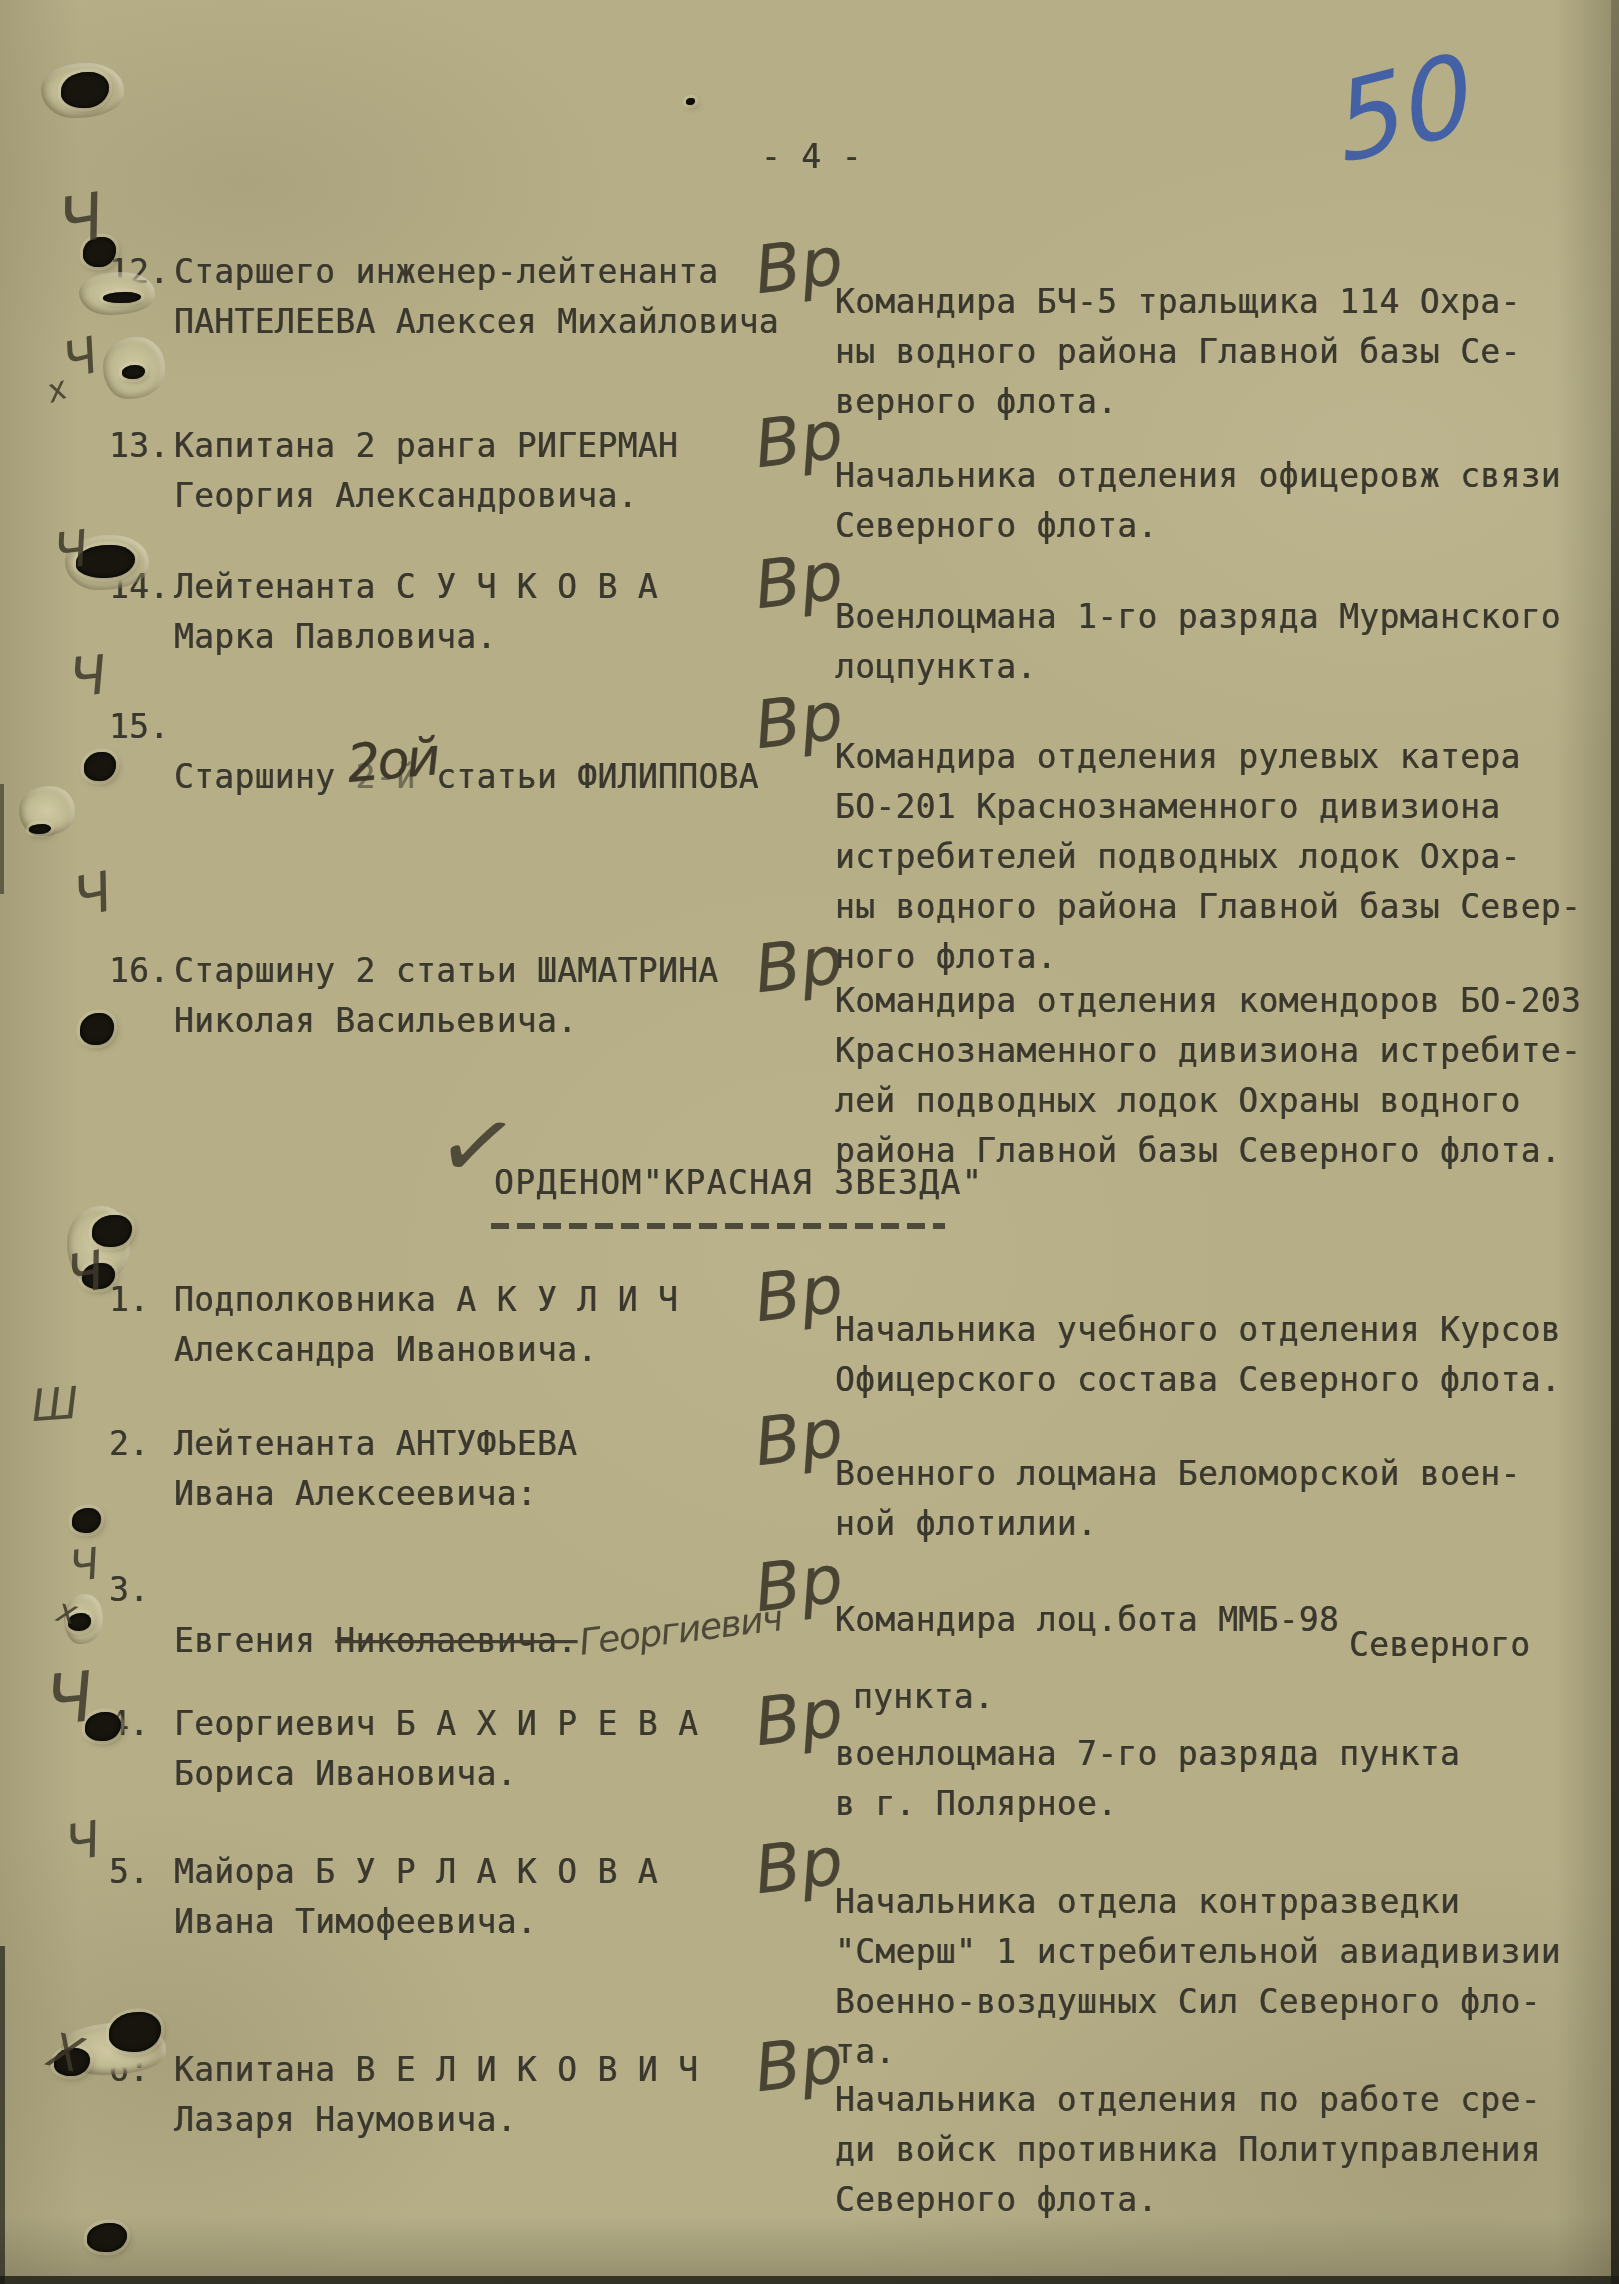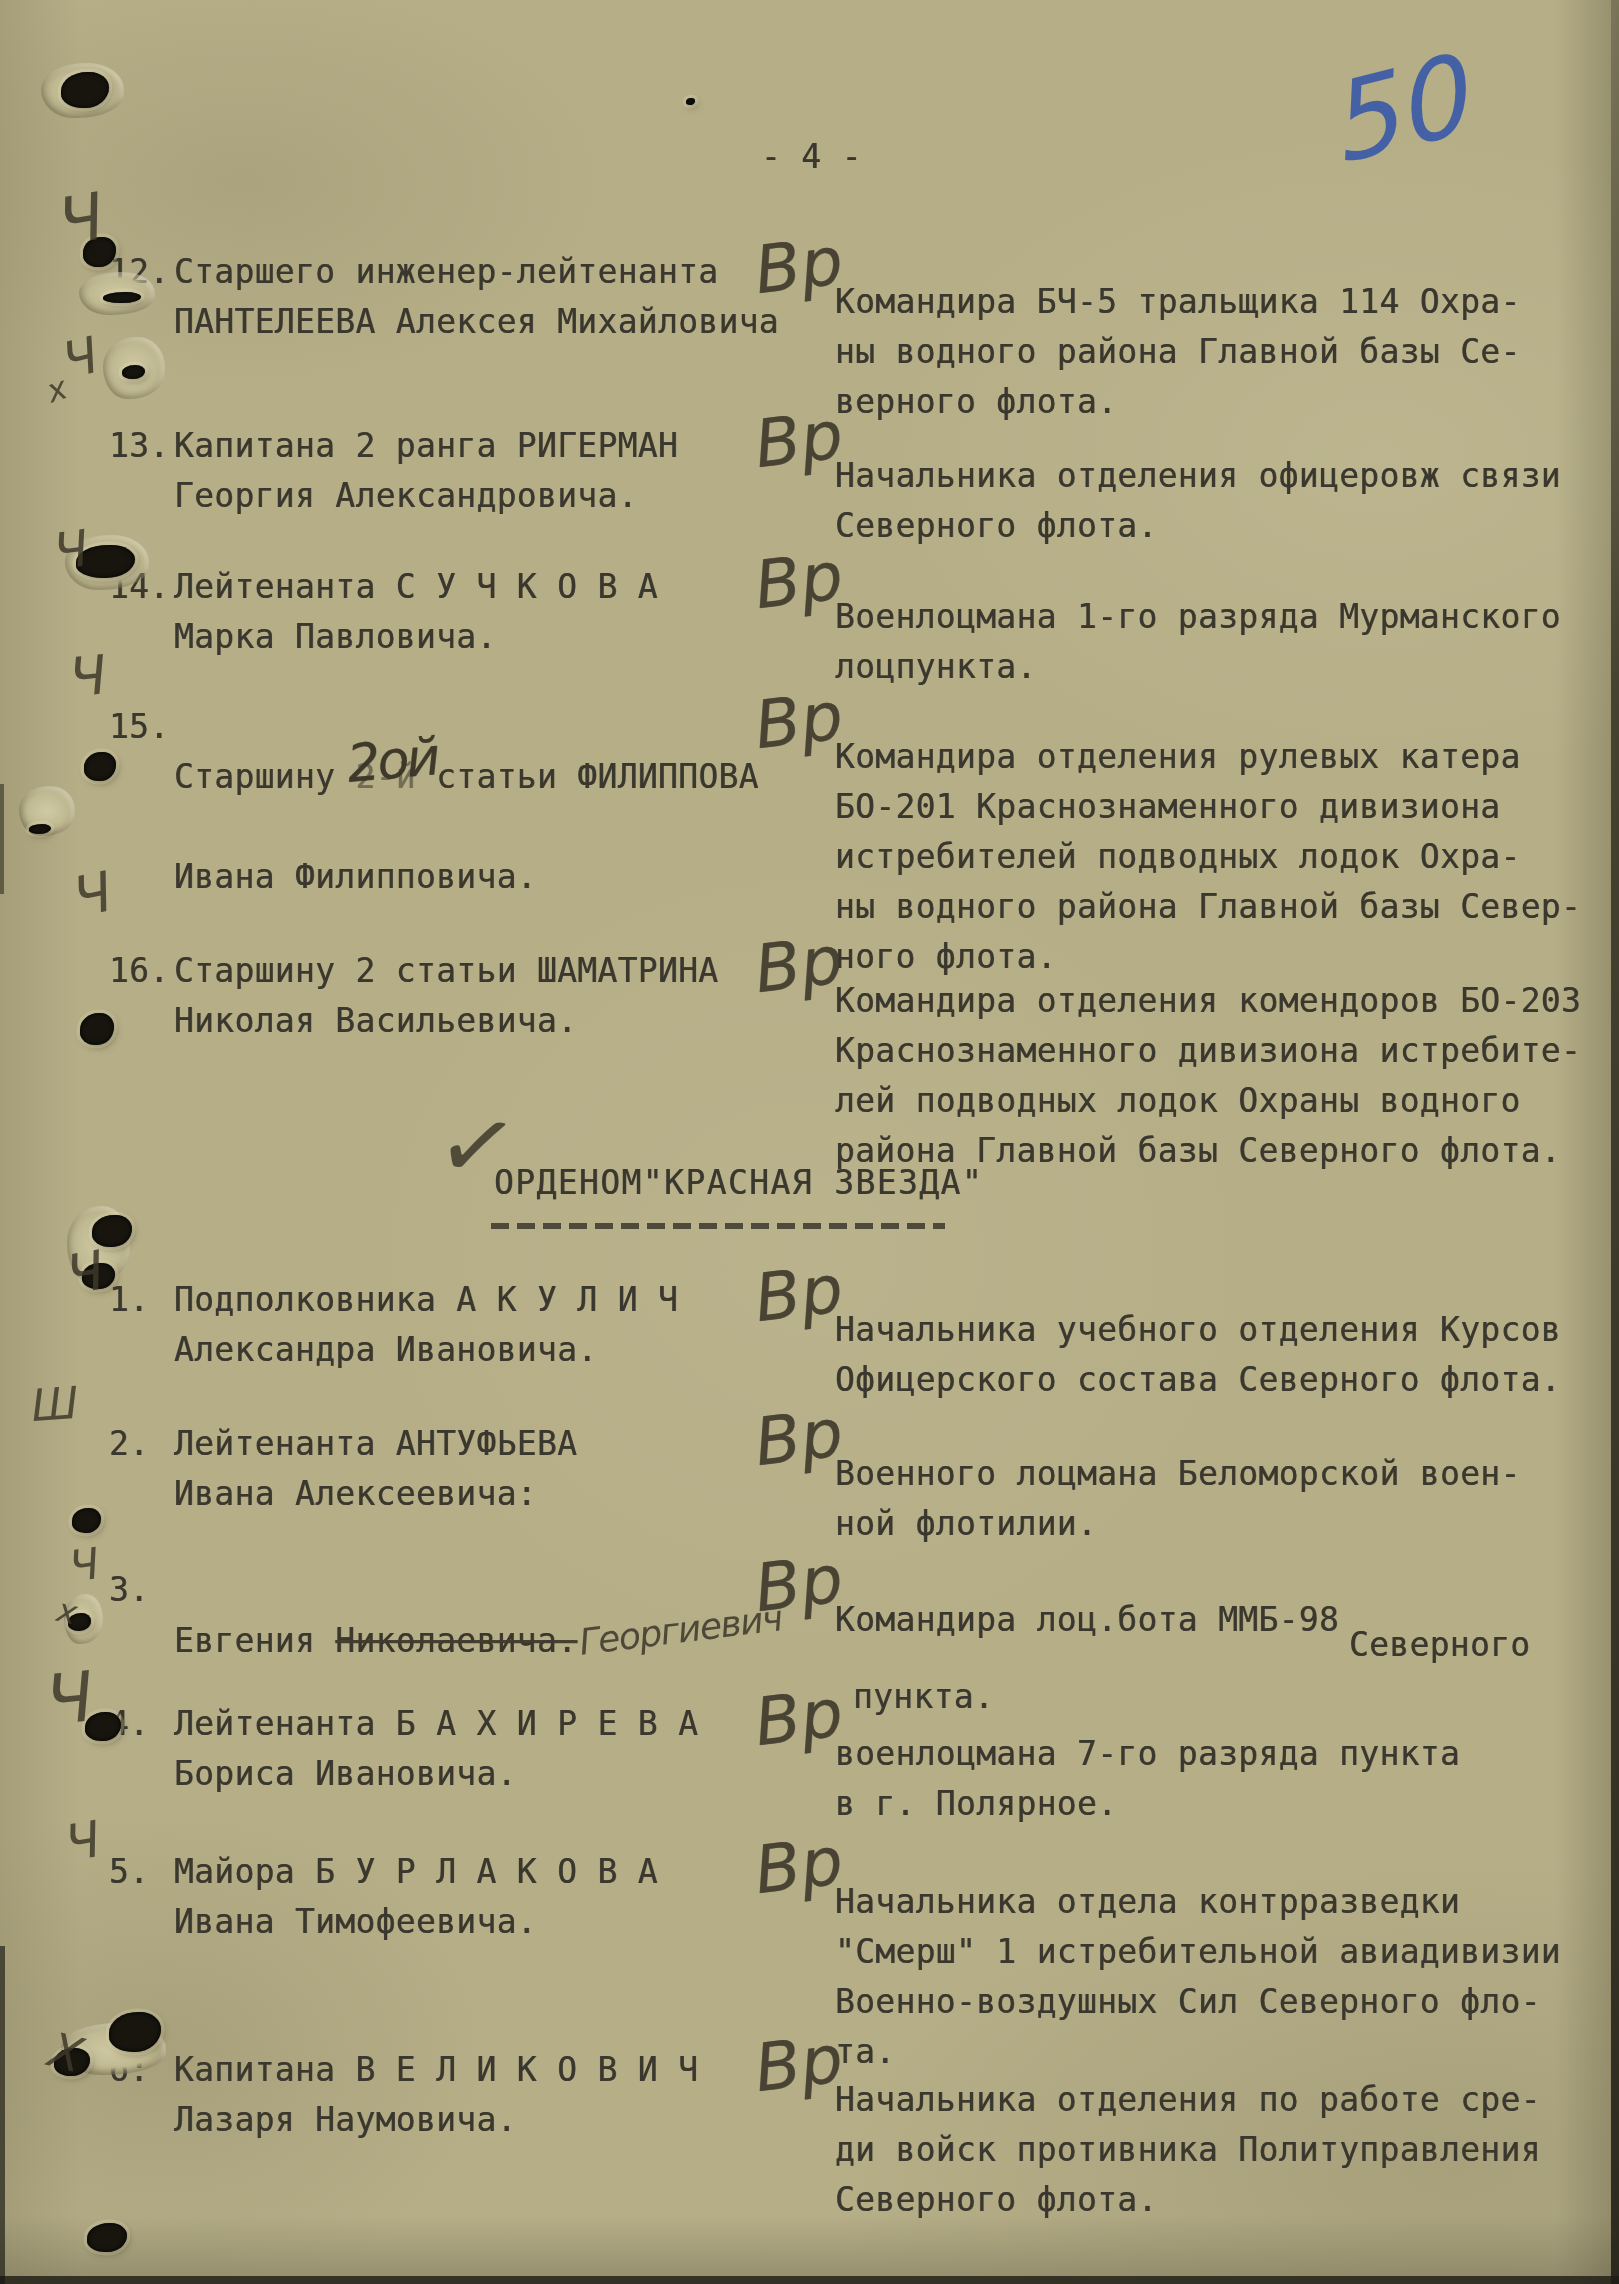--- a/index.html
+++ b/index.html
@@ -115,21 +115,20 @@
 Марка Павловича.</div>
     <div class="vr">Вр</div>
     <div class="rcol">Военлоцмана 1-го разряда Мурманского
 лоцпункта.</div>
   </div>
 
   <div class="entry typed" style="top:702px">
     <div class="num">15.</div>
     <div class="lcol">
       <div class="line"><span>Старшину </span><span class="typed-under">2-й</span><span class="hand-over">2ой</span><span> статьи ФИЛИППОВА</span></div>
-      <div class="line">Ивана Филипповича.</div>
     </div>
     <div class="vr">Вр</div>
     <div class="rcol">Командира отделения рулевых катера
 БО-201 Краснознаменного дивизиона
 истребителей подводных лодок Охра-
 ны водного района Главной базы Север-
 ного флота.</div>
   </div>
 
   <div class="entry typed" style="top:946px">
@@ -172,21 +171,21 @@
     <div class="vr">Вр</div>
     <div class="rcol" style="white-space:normal">
       <div>Командира лоц.бота ММБ-98</div>
       <span class="sev">Северного</span>
       <div class="flota">пункта.</div>
     </div>
   </div>
 
   <div class="entry typed" style="top:1699px">
     <div class="num">4.</div>
-    <div class="lcol">Лейтенанта Б А Х И Р Е В А
+    <div class="lcol">Георгиевич Б А Х И Р Е В А
 Бориса Ивановича.</div>
     <div class="vr">Вр</div>
     <div class="rcol">военлоцмана 7-го разряда пункта
 в г. Полярное.</div>
   </div>
 
   <div class="entry typed" style="top:1847px">
     <div class="num">5.</div>
     <div class="lcol">Майора Б У Р Л А К О В А
 Ивана Тимофеевича.</div>

